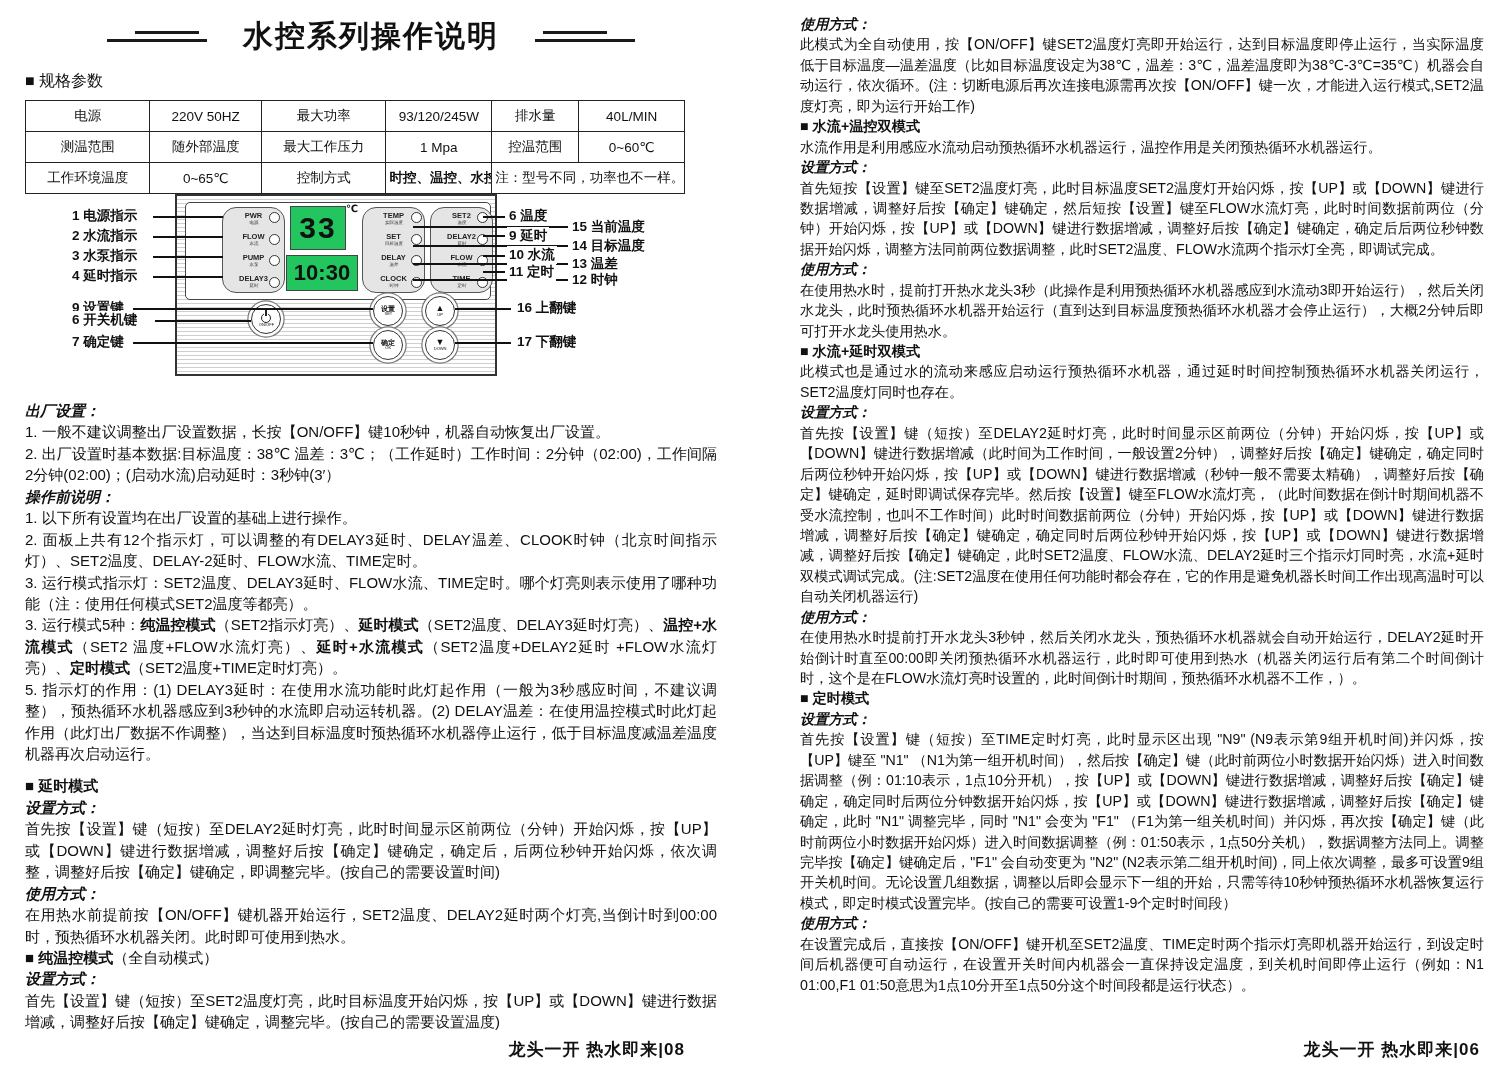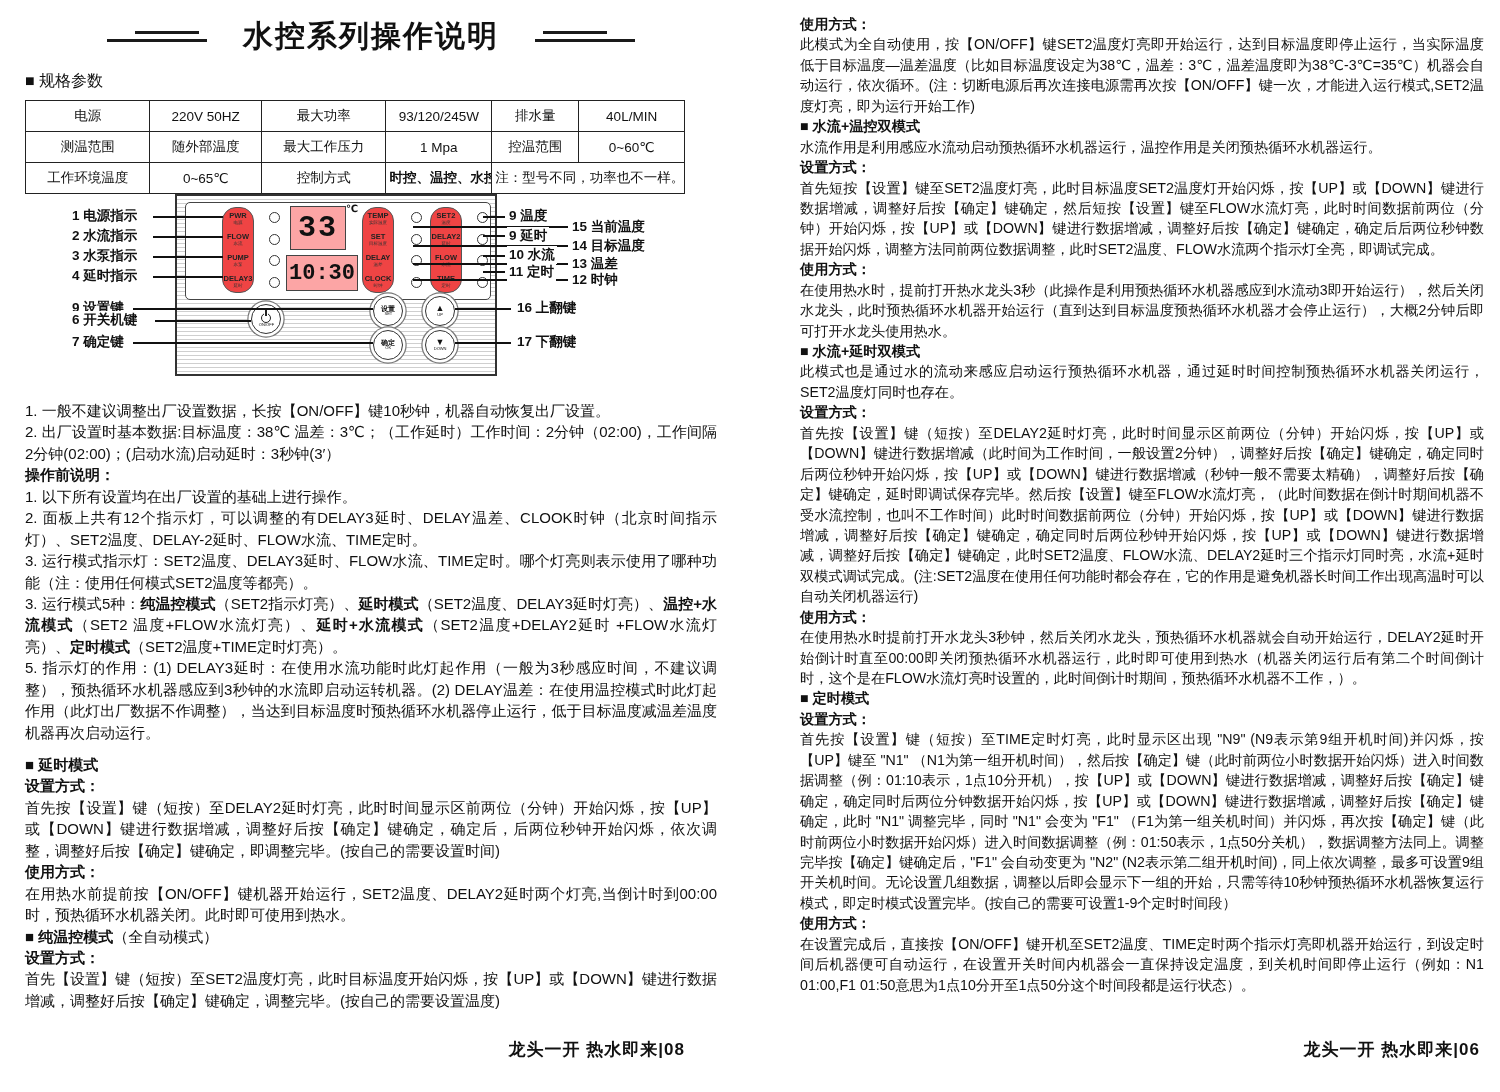--- a/index.html
+++ b/index.html
@@ -28,51 +28,51 @@
   td.small{font-size:11px;font-weight:bold;margin-top:8px;}
   td.note{font-size:12.5px;}
 
   
   .diagram{position:relative;width:692px;height:196px;margin-top:0;}
   .diagram .panel{position:absolute;left:150px;top:0;width:322px;height:182px;
         border:2.2px solid #333;box-sizing:border-box;
         background:repeating-linear-gradient(180deg,#ffffff 0px,#ffffff 3px,#cfcfcf 3px,#cfcfcf 4px);}
   .display{position:absolute;left:8px;top:6px;width:304px;height:96px;background:#fff;
         border:1.6px solid #444;border-radius:5px;}
-  .pill{position:absolute;top:4px;width:32px;height:86px;border:1.2px solid #555;border-radius:14px;
-        display:flex;flex-direction:column;justify-content:space-around;background:#ef4444;box-sizing:border-box;text-align:center;}
+  .pill{position:absolute;top:4px;width:63px;height:86px;border:1.2px solid #555;border-radius:14px;
+        display:flex;flex-direction:column;justify-content:space-around;background:#e5e5e5;box-sizing:border-box;text-align:center;}
   .led-item{display:flex;flex-direction:column;align-items:center;line-height:1;}
   .led-item .en{font-size:7.5px;font-weight:bold;color:#222;}
   .led-item .zh{font-size:5px;color:#333;transform:scale(.9);}
   .dotcol{position:absolute;top:4px;width:12px;height:86px;display:flex;flex-direction:column;
         justify-content:space-around;align-items:center;}
   .dot{width:11px;height:11px;border:1.6px solid #333;border-radius:50%;background:#fff;box-sizing:border-box;}
-  .lcd{position:absolute;border:1.4px solid #444;background:#fca5a5;display:flex;align-items:center;
-       justify-content:center;font-family:Liberation Mono, monospace;font-weight:bold;}
+  .lcd{position:absolute;border:1.4px solid #444;background:#22c55e;display:flex;align-items:center;
+       justify-content:center;font-family:Liberation Sans, sans-serif;font-weight:bold;}
   .lcd-temp{left:104px;top:3px;width:54px;height:42px;font-size:30px;letter-spacing:2px;}
   .lcd-time{left:100px;top:52px;width:70px;height:34px;font-size:22px;}
   .cels{position:absolute;left:160px;top:0px;font-size:10px;font-weight:bold;}
   .btn{position:absolute;width:28px;height:28px;border:1.6px solid #333;border-radius:50%;background:#fff;
        display:flex;flex-direction:column;align-items:center;justify-content:center;line-height:1;
        box-shadow:0 0 0 2.5px #fff, 0 0 0 3.7px #777;}
   .btn .bzh{font-size:7px;font-weight:bold;}
   .btn .ben{font-size:4.5px;transform:scale(.9);}
   .btn .glyph{font-size:9px;}
   .pwr-icon{position:relative;width:10px;height:10px;border:1.8px solid #222;border-radius:50%;box-sizing:border-box;margin-top:2px;}
   .pwr-icon:after{content:"";position:absolute;left:50%;top:-4px;transform:translateX(-50%);
        width:2px;height:6px;background:#222;box-shadow:0 0 0 1px #fff;}
   .co{position:absolute;font-size:13.5px;font-weight:600;background:#fff;padding:0 2px;white-space:nowrap;z-index:3;}
   .ln{position:absolute;height:1.6px;background:#111;z-index:2;}
 
   
   .textcol{margin-top:10px;}
   .page-left  .textcol{font-size:15px;line-height:1.43;}
   .page-right .textcol{font-size:14.2px;line-height:1.44;margin-top:14px;}
   .blk-p{text-align:justify;}
-  .blk-s{font-weight:bold;}
+  .blk-s{font-weight:bold;font-style:italic;}
   .blk-h{font-weight:bold;}
   .blk-h2{font-weight:bold;margin-top:11px;}
   .blk-h .b,.blk-h2 .b,.blk-p .b{font-weight:bold;}
   .blk-h span:not(.b),.blk-h2 span:not(.b){font-weight:normal;}
 
   .footer{position:absolute;top:1038px;text-align:right;font-weight:bold;font-size:17px;letter-spacing:1px;}
   .footer-l{left:25px;width:660px;}
   .footer-r{left:800px;width:680px;}
 </style>
 </head>
@@ -146,21 +146,21 @@
       <i class="ln" style="top:148px;left:430px;width:56px"></i>
 
       <div class="co" style="top:13px;left:45px">1 电源指示</div>
       <div class="co" style="top:33px;left:45px">2 水流指示</div>
       <div class="co" style="top:53px;left:45px">3 水泵指示</div>
       <div class="co" style="top:73px;left:45px">4 延时指示</div>
       <div class="co" style="top:105px;left:45px">9 设置键</div>
       <div class="co" style="top:117px;left:45px">6 开关机键</div>
       <div class="co" style="top:139px;left:45px">7 确定键</div>
 
-      <div class="co" style="top:13px;left:482px">9 温度</div>
+      <div class="co" style="top:13px;left:482px">6 温度</div>
       <div class="co" style="top:24px;left:545px">15 当前温度</div>
       <div class="co" style="top:33px;left:482px">9 延时</div>
       <div class="co" style="top:43px;left:545px">14 目标温度</div>
       <div class="co" style="top:52px;left:482px">10 水流</div>
       <div class="co" style="top:61px;left:545px">13 温差</div>
       <div class="co" style="top:69px;left:482px">11 定时</div>
       <div class="co" style="top:77px;left:545px">12 时钟</div>
       <div class="co" style="top:105px;left:490px">16 上翻键</div>
       <div class="co" style="top:139px;left:490px">17 下翻键</div>
 
@@ -264,20 +264,21 @@
           <span class="ben">OK</span>
         </div>
         <div class="btn" style="left:248px;top:134px">
           <span class="glyph">▼</span>
           <span class="ben">DOWN</span>
         </div>
       </div>
     </div>
 
     <div class="textcol">
+        <div class="blk-s"><span class="b">出厂设置：</span></div>
         <div class="blk-p"><span>1. 一般不建议调整出厂设置数据，长按【ON/OFF】键10秒钟，机器自动恢复出厂设置。</span></div>
         <div class="blk-p"><span>2. 出厂设置时基本数据:目标温度：38℃ 温差：3℃；（工作延时）工作时间：2分钟（02:00)，工作间隔2分钟(02:00)；(启动水流)启动延时：3秒钟(3′）</span></div>
         <div class="blk-s"><span class="b">操作前说明：</span></div>
         <div class="blk-p"><span>1. 以下所有设置均在出厂设置的基础上进行操作。</span></div>
         <div class="blk-p"><span>2. 面板上共有12个指示灯，可以调整的有DELAY3延时、DELAY温差、CLOOK时钟（北京时间指示灯）、SET2温度、DELAY-2延时、FLOW水流、TIME定时。</span></div>
         <div class="blk-p"><span>3. 运行模式指示灯：SET2温度、DELAY3延时、FLOW水流、TIME定时。哪个灯亮则表示使用了哪种功能（注：使用任何模式SET2温度等都亮）。</span></div>
         <div class="blk-p"><span>3. 运行模式5种：</span><span class="b">纯温控模式</span><span>（SET2指示灯亮）、</span><span class="b">延时模式</span><span>（SET2温度、DELAY3延时灯亮）、</span><span class="b">温控+水流模式</span><span>（SET2 温度+FLOW水流灯亮）、</span><span class="b">延时+水流模式</span><span>（SET2温度+DELAY2延时 +FLOW水流灯亮）、</span><span class="b">定时模式</span><span>（SET2温度+TIME定时灯亮）。</span></div>
         <div class="blk-p"><span>5. 指示灯的作用：(1) DELAY3延时：在使用水流功能时此灯起作用（一般为3秒感应时间，不建议调整），预热循环水机器感应到3秒钟的水流即启动运转机器。(2) DELAY温差：在使用温控模式时此灯起作用（此灯出厂数据不作调整），当达到目标温度时预热循环水机器停止运行，低于目标温度减温差温度机器再次启动运行。</span></div>
         <div class="blk-h2"><span class="b">■ 延时模式</span></div>
         <div class="blk-s"><span class="b">设置方式：</span></div>

